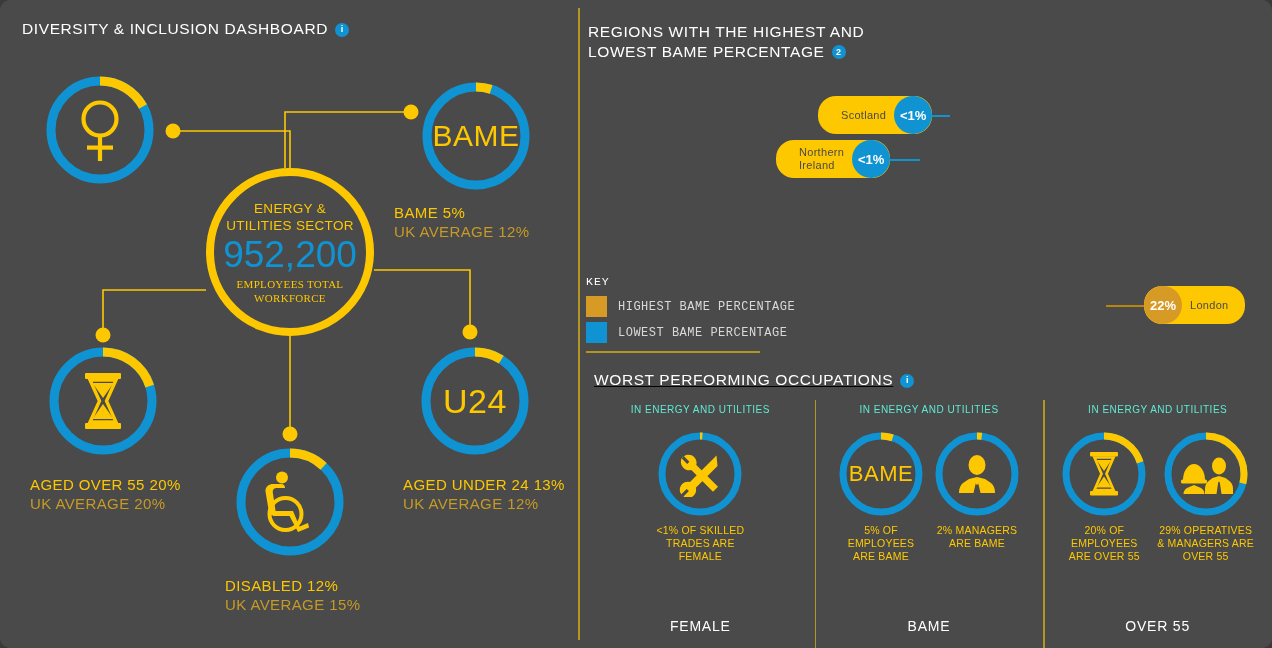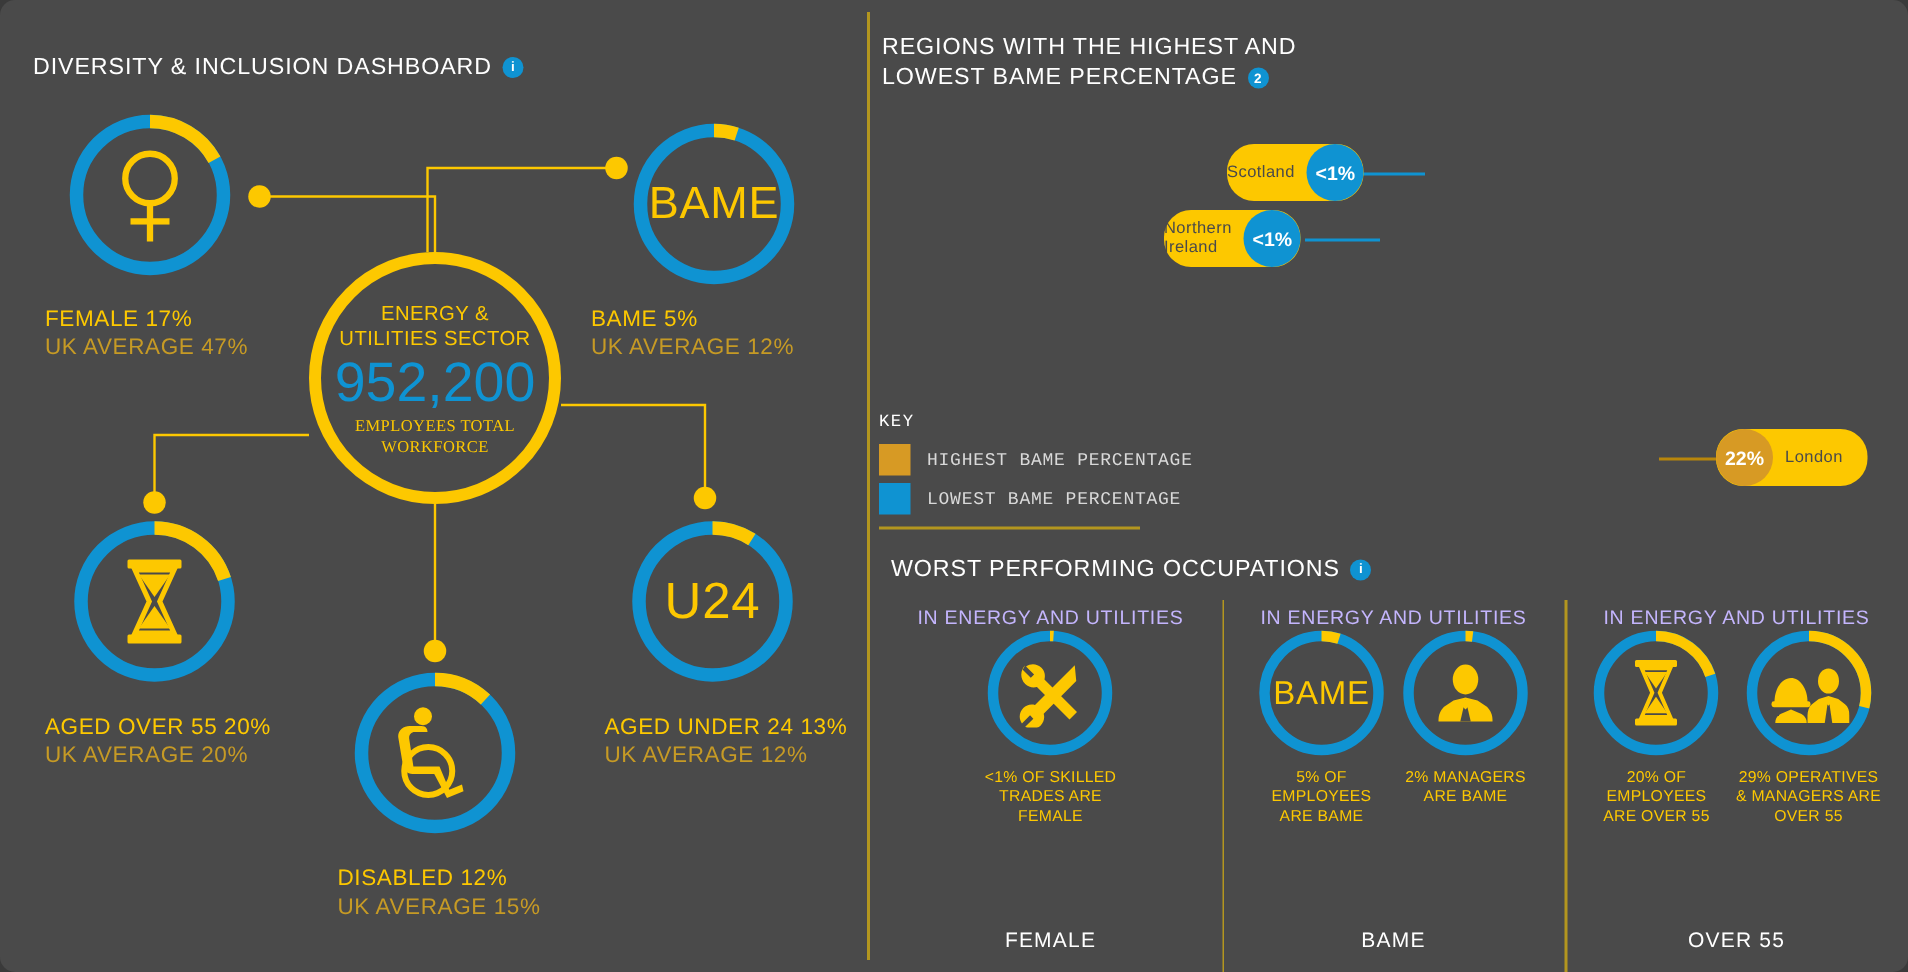--- a/index.html
+++ b/index.html
@@ -72,21 +72,21 @@
   #connectors { position:absolute; left:0; top:0; width:578px; height:648px; pointer-events:none; }
 
   
   .pill {
     position:absolute; display:flex; align-items:center;
     background:#fdc800; border-radius:18px; height:36px;
     padding:0; overflow:visible;
   }
   .pill .ptext {
     color:#4a4a4a; font-size:11px; letter-spacing:0.3px;
-    padding:0 8px 0 0; line-height:13px; white-space:pre-line;
+    padding:0 8px 0 23px; line-height:13px; white-space:pre-line;
     font-weight:400;
   }
   .pill .pbubble {
     width:38px; height:38px; border-radius:50%;
     background:#0f93d2; color:#ffffff;
     display:flex; align-items:center; justify-content:center;
     font-size:13px; font-weight:700; flex:0 0 auto;
   }
   .pill.left-bubble { flex-direction:row-reverse; }
   .pill.left-bubble .pbubble { background:#d79a24; }
@@ -96,27 +96,27 @@
   
   #key { position:absolute; left:586px; top:275px;font-family:Liberation Mono, monospace; }
   #key .kt { color:#ffffff; font-size:11.5px; letter-spacing:1px; margin-bottom:8px; }
   #key .krow { display:flex; align-items:center; margin-bottom:5px; }
   #key .sw { width:21px; height:21px; margin-right:11px; flex:0 0 auto; }
   #key .kl { color:#d9d9d9; font-size:12px; letter-spacing:0.5px; }
   #key .krule { margin-top:8px; width:174px; height:2px; background:#b3961f; }
 
   
   #worst { position:absolute; left:586px; top:370px; width:686px; height:278px; }
-  #worst .wtitle { margin-bottom:0; }
+  #worst .wtitle { margin-bottom:0;text-decoration:underline; }
   #worst .groups { position:absolute; left:0; top:34px; width:686px; height:244px; display:flex; }
   #worst .group { position:relative; flex:1 1 0; display:flex; flex-direction:column; align-items:center; }
   #worst .group + .group::before {
     content:""; position:absolute; left:0; top:-4px; width:1.5px; height:248px; background:#b3961f;
   }
-  #worst .ghead { color:#c4b5fd; font-size:13px; letter-spacing:0.5px; margin-bottom:0; white-space:nowrap; }
+  #worst .ghead { color:#5eead4; font-size:10px; letter-spacing:0.5px; margin-bottom:16px; white-space:nowrap; }
   #worst .gdonuts { display:flex; gap:10px; justify-content:center; }
   #worst .cell { display:flex; flex-direction:column; align-items:center; }
   #worst .cell .cap {
     color:#fdc800; font-size:10.5px; line-height:13px; letter-spacing:0.2px;
     text-align:center; margin-top:7px; max-width:106px; white-space:pre-line;
   }
   #worst .gfoot {
     position:absolute; bottom:14px; left:0; right:0; text-align:center;
     color:#ffffff; font-size:14px; letter-spacing:0.8px;
   }
@@ -127,21 +127,21 @@
 </style>
 </head>
 <body>
 
 <div id="root">
 
   <div class="vdiv-main"></div>
 
   <div class="panel" style="left:0;top:0;width:578px;height:648px;">
 
-    <div style="position:absolute;left:22px;top:35px;">
+    <div style="position:absolute;left:22px;top:19px;">
       <span class="sec-title">DIVERSITY &amp; INCLUSION DASHBOARD</span><span class="info-badge">i</span>
     </div>
 
     <svg id="connectors" viewBox="0 0 578 648">
       <g stroke="#fdc800" stroke-width="1.6" fill="none">
 
         <path d="M175,131 L290,131 L290,170"></path>
 
         <path d="M285,168 L285,112 L410,112"></path>
 
@@ -165,24 +165,20 @@
         <circle cx="56" cy="56" r="49" fill="none" stroke="#0f93d2" stroke-width="9"></circle>
         <circle cx="56" cy="56" r="49" fill="none" stroke="#fdc800" stroke-width="9" stroke-dasharray="52.3 255.5" transform="rotate(-90 56 56)"></circle>
       </svg>
       <div class="glyph">
         <svg width="56" height="66" viewBox="0 0 56 66">
           <circle cx="28" cy="22" r="16.5" fill="none" stroke="#fdc800" stroke-width="4.2"></circle>
           <rect x="25.9" y="38" width="4.2" height="26" fill="#fdc800"></rect>
           <rect x="15" y="48.5" width="26" height="4.2" fill="#fdc800"></rect>
         </svg>
       </div>
-    </div>
-    <div class="stat" style="left:30px;top:203px;">
-      <div class="l1">FEMALE 17%</div>
-      <div class="l2">UK AVERAGE 47%</div>
     </div>
 
     <div class="donut" style="left:420px;top:80px;width:112px;height:112px;">
       <svg viewBox="0 0 112 112" width="112" height="112">
         <circle cx="56" cy="56" r="49" fill="none" stroke="#0f93d2" stroke-width="9"></circle>
         <circle cx="56" cy="56" r="49" fill="none" stroke="#fdc800" stroke-width="9" stroke-dasharray="15.4 292.4" transform="rotate(-90 56 56)"></circle>
       </svg>
       <div class="glyph txt">BAME</div>
     </div>
     <div class="stat" style="left:394px;top:203px;">

